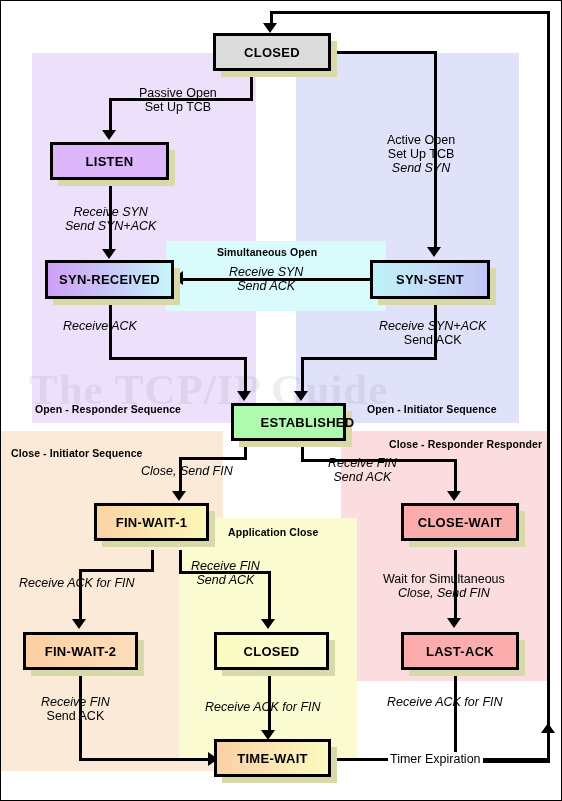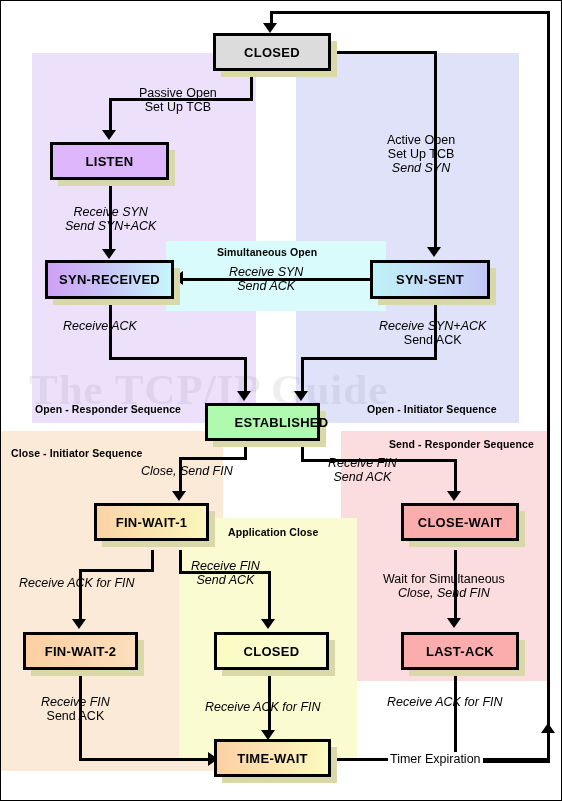--- a/index.html
+++ b/index.html
@@ -68,21 +68,21 @@
   <div class="region" style="left:340px;top:430px;width:208px;height:250px;background:#fbdcdf;"></div>
   <div class="region" style="left:178px;top:517px;width:178px;height:240px;background:#fbfbd2;z-index:3;"></div>
   <div class="region" style="left:165px;top:240px;width:220px;height:70px;background:#d9fbfb;z-index:3;"></div>
 
   <div class="watermark">The TCP/IP Guide</div>
 
   <div class="region-label" style="left:34px;top:402px;">Open - Responder Sequence</div>
   <div class="region-label" style="left:366px;top:402px;">Open - Initiator Sequence</div>
   <div class="region-label" style="left:216px;top:245px;z-index:7;">Simultaneous Open</div>
   <div class="region-label" style="left:10px;top:446px;">Close - Initiator Sequence</div>
-  <div class="region-label" style="left:388px;top:437px;">Send - Responder Sequence</div>
+  <div class="region-label" style="left:388px;top:437px;">Close - Responder Responder</div>
   <div class="region-label" style="left:227px;top:525px;z-index:7;">Application Close</div>
 
   <div class="ln lnv" style="left:269px;top:10px;height:14px;"></div>
   <div class="arw arw-d" style="left:262px;top:22px;"></div>
 
   <div class="ln lnh" style="left:269px;top:10px;width:280px;"></div>
   <div class="ln lnv" style="left:546px;top:10px;height:752px;"></div>
   <div class="arw arw-u" style="left:540px;top:722px;"></div>
 
   <div class="ln lnv" style="left:249px;top:69px;height:30px;"></div>
@@ -224,21 +224,21 @@
   </div>
 
   <div class="state" style="left:49px;top:141px;width:119px;height:38px;background:#ddb6fb;">
     <span>LISTEN</span>
   </div>
 
   <div class="state" style="left:369px;top:259px;width:120px;height:39px;background:linear-gradient(to right,#bdf2f7 0%,#c6ddf8 50%,#c3c6f6 100%);">
     <span>SYN-SENT</span>
   </div>
 
-  <div class="state" style="left:204px;top:402px;width:115px;height:38px;background:#affaaf;padding-left:38px;">
+  <div class="state" style="left:230px;top:402px;width:115px;height:38px;background:#affaaf;padding-left:38px;">
     <span>ESTABLISHED</span>
   </div>
 
   <div class="state" style="left:93px;top:502px;width:115px;height:38px;background:linear-gradient(to right,#fbd3a6 0%,#fbf7ba 100%);">
     <span>FIN-WAIT-1</span>
   </div>
 
   <div class="state" style="left:22px;top:631px;width:115px;height:38px;background:linear-gradient(to right,#fbcfa2 0%,#fbdebb 100%);">
     <span>FIN-WAIT-2</span>
   </div>

